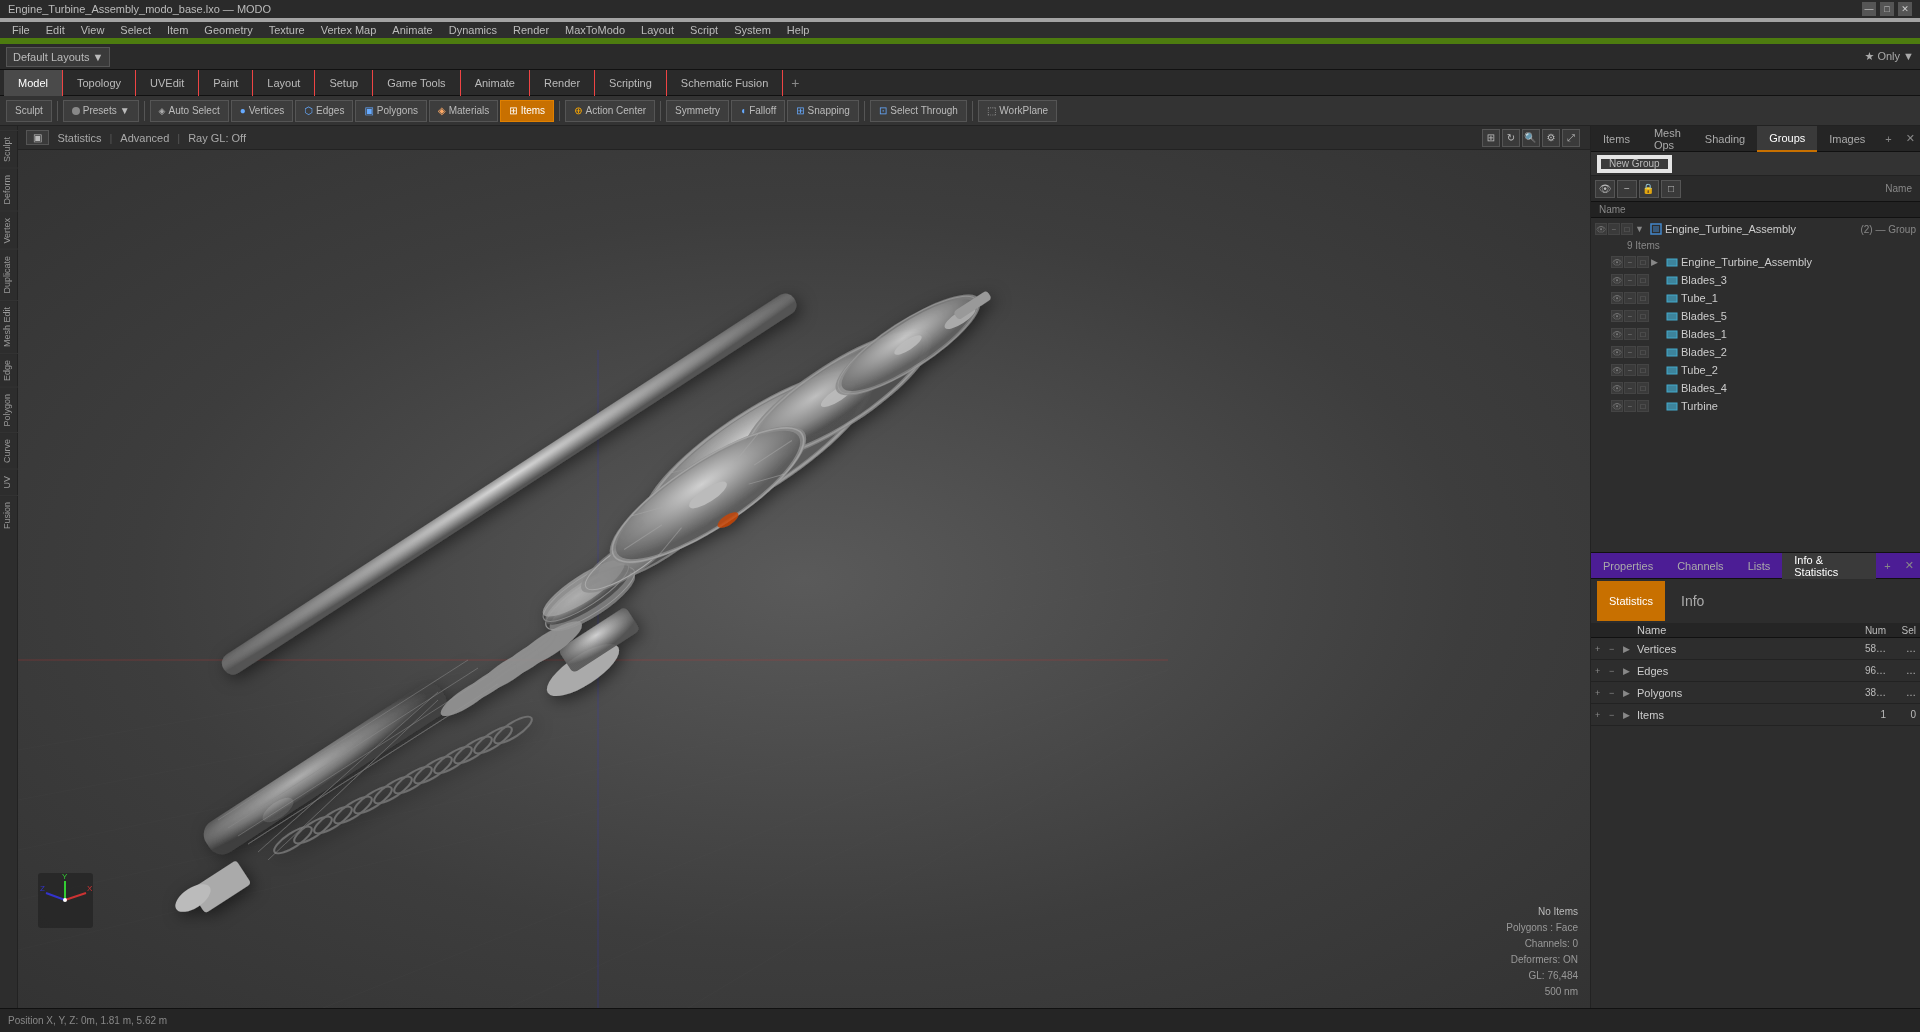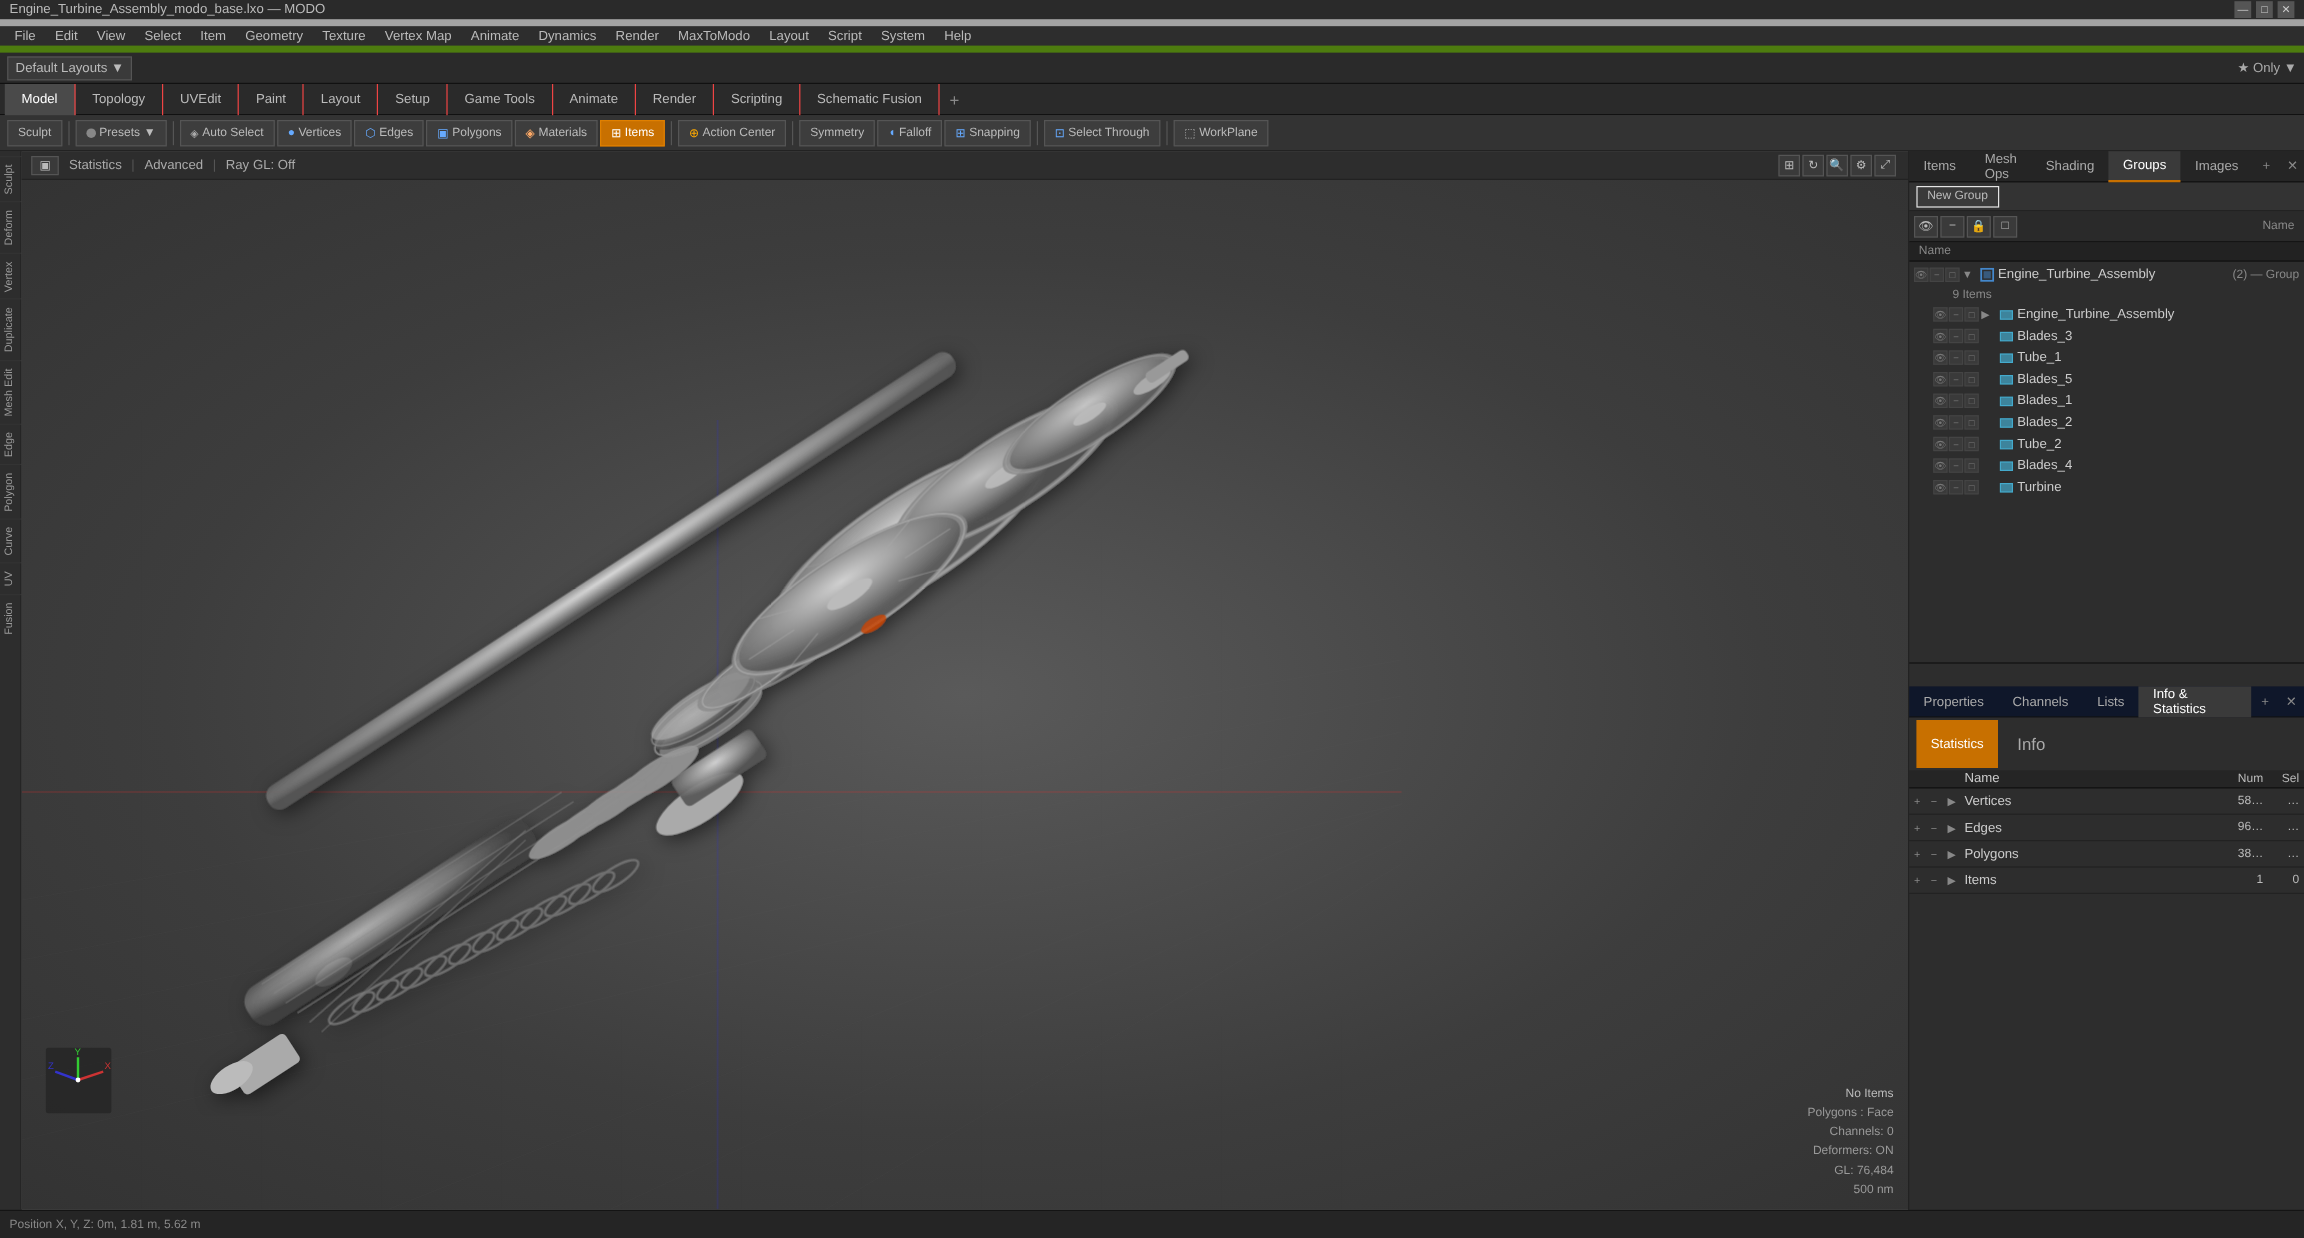--- a/index.html
+++ b/index.html
@@ -1,19 +1,19 @@
 <!DOCTYPE html>
 <html><head>
   <meta charset="utf-8">
   <style>
     * { box-sizing: border-box; margin: 0; padding: 0; }
     body { font-family: 'Arial', sans-serif; font-size: 11px; background: #3a3a3a; color: #ccc; overflow: hidden; width: 1920px; height: 1032px; }
     
     
-    #title-bar { background: #2a2a2a; height: 22px; display: flex; align-items: center; padding: 0 8px; justify-content: space-between; border-bottom: 6px solid #a3a3a3; }
+    #title-bar { background: #2a2a2a; height: 22px; display: flex; align-items: center; padding: 0 8px; justify-content: space-between; border-bottom: 4px solid #a3a3a3; }
     #title-bar .title { color: #bbb; font-size: 11px; }
     #title-bar .win-controls { display: flex; gap: 4px; }
     #title-bar .win-btn { width: 14px; height: 14px; background: #555; border: none; color: #ccc; font-size: 9px; cursor: pointer; display: flex; align-items: center; justify-content: center; }
 
     
     #menu-bar { background: #2d2d2d; height: 22px; display: flex; align-items: center; padding: 0 4px; border-bottom: 6px solid #4d7c0f; }
     .menu-item { padding: 2px 8px; color: #bbb; cursor: pointer; font-size: 11px; }
 
     
     #layout-bar { background: #2a2a2a; height: 26px; display: flex; align-items: center; padding: 0 6px; border-bottom: 1px solid #111; justify-content: space-between; }
@@ -64,32 +64,32 @@
     
     #right-panel { width: 330px; background: #2d2d2d; border-left: 1px solid #222; display: flex; flex-direction: column; }
 
     
     #right-tabs { background: #252525; height: 26px; display: flex; align-items: center; border-bottom: 1px solid #111; }
     .right-tab { padding: 4px 12px; color: #aaa; cursor: pointer; font-size: 11px; height: 26px; display: flex; align-items: center; }
     .right-tab.active { background: #3a3a3a; color: #fff; border-bottom: 2px solid #c87000; }
     .right-tab-add { padding: 4px 8px; color: #888; cursor: pointer; }
     .right-tab-close { padding: 4px 6px; color: #888; cursor: pointer; margin-left: auto; }
     #group-toolbar { background: #333; height: 24px; display: flex; align-items: center; padding: 0 6px; border-bottom: 1px solid #222; gap: 4px; }
-    .group-btn { background: #3a3a3a; border: 1px solid #e5e5e5; color: #bbb; font-size: 10px; padding: 1px 8px; cursor: pointer; height: 18px; display: flex; align-items: center; }
+    .group-btn { background: #3a3a3a; border: 4px solid #e5e5e5; color: #bbb; font-size: 10px; padding: 1px 8px; cursor: pointer; height: 18px; display: flex; align-items: center; }
     .group-tree { flex: 1; overflow-y: auto; padding: 2px 0; }
     .tree-item { display: flex; align-items: center; padding: 2px 4px; gap: 2px; cursor: pointer; }
     .tree-expand { width: 12px; color: #888; font-size: 9px; flex-shrink: 0; }
     .tree-icon { width: 14px; height: 14px; flex-shrink: 0; display: flex; align-items: center; justify-content: center; }
     .tree-label { color: #ccc; font-size: 11px; flex: 1; }
     .tree-tag { color: #888; font-size: 10px; }
 
     
     #right-controls { background: #2a2a2a; height: 26px; display: flex; align-items: center; padding: 0 4px; gap: 2px; border-bottom: 1px solid #111; }
     .ctrl-btn { width: 20px; height: 18px; background: #3a3a3a; border: 1px solid #555; color: #bbb; font-size: 10px; cursor: pointer; display: flex; align-items: center; justify-content: center; }
-    #bottom-tabs { background: #0f172a; height: 26px; display: flex; align-items: center; border-bottom: 1px solid #111; margin-top: 19px; }
+    #bottom-tabs { background: #4c1d95; height: 26px; display: flex; align-items: center; border-bottom: 1px solid #111; }
     .bottom-tab { padding: 4px 12px; color: #aaa; cursor: pointer; font-size: 11px; height: 26px; display: flex; align-items: center; }
     .bottom-tab.active { background: #3a3a3a; color: #fff; }
     .bottom-tab-add { padding: 4px 8px; color: #888; cursor: pointer; }
     .bottom-close { padding: 4px 6px; color: #888; cursor: pointer; margin-left: auto; }
 
     
     #stats-panel { background: #2d2d2d; }
     #stats-header { display: flex; align-items: center; padding: 2px 6px; gap: 4px; }
     .stats-tab { padding: 14px 12px; font-size: 11px; cursor: pointer; }
     .stats-tab.active { background: #c87000; color: #fff; }

